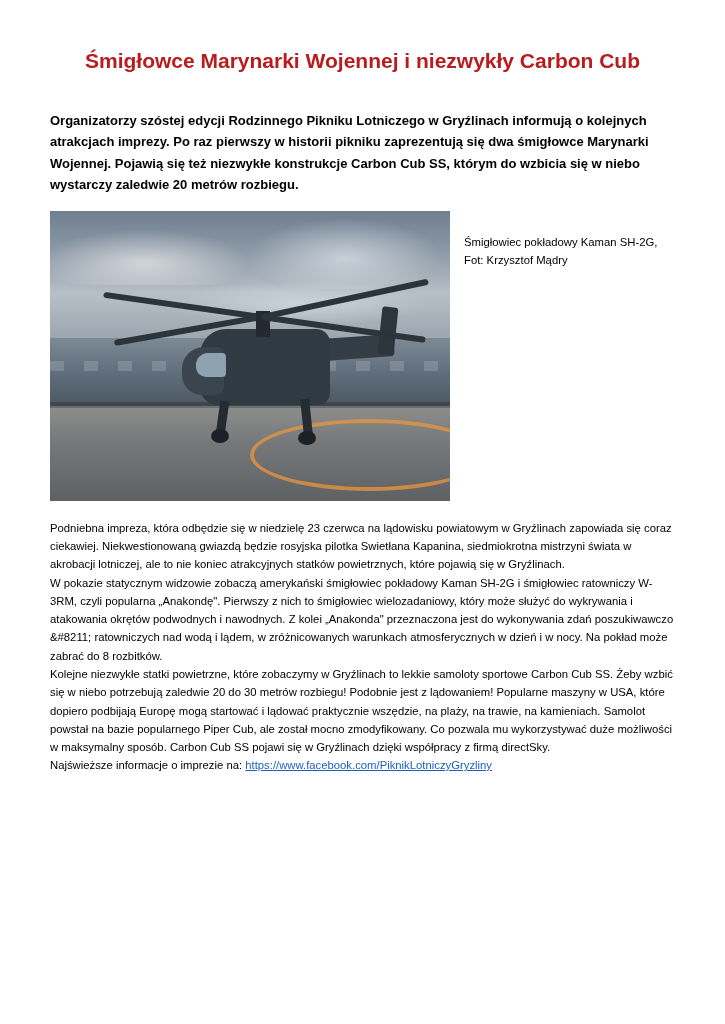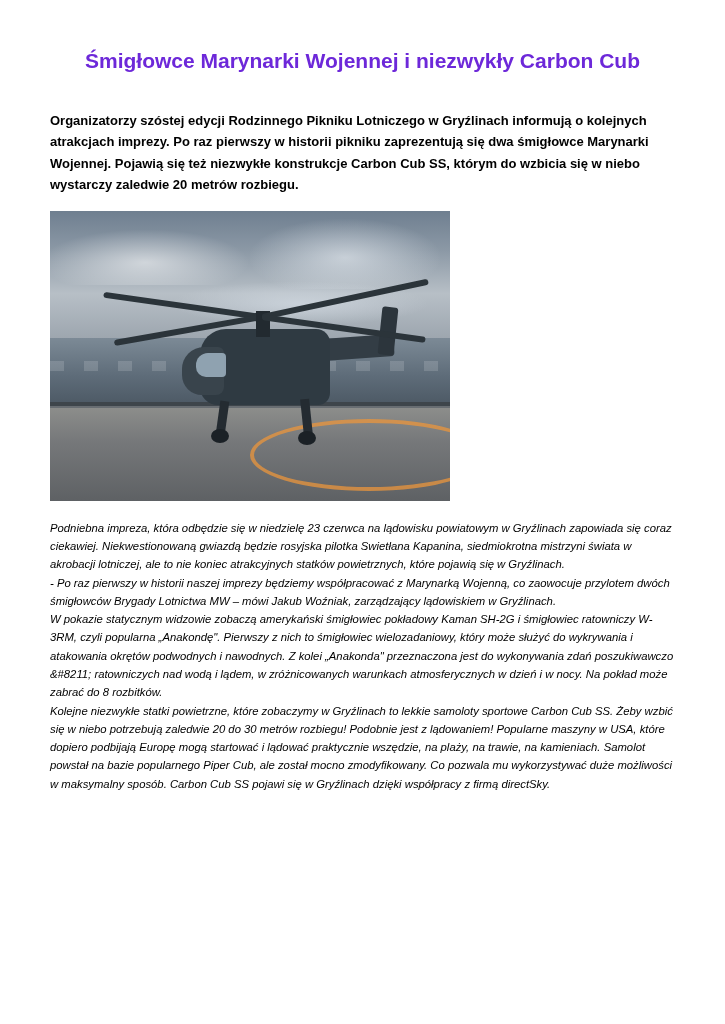--- a/index.html
+++ b/index.html
@@ -15,21 +15,21 @@
     overflow: hidden;
   }
   .page {
     position: relative;
     width: 725px;
     height: 1024px;
     box-sizing: border-box;
     padding: 46px 50px 20px 50px;
   }
   .doc-title {
-    color: #6d28d9;
+    color: #b91c1c;
     font-size: 21px;
     font-weight: bold;
     text-align: center;
     line-height: 1.45;
     margin: 0 0 34px 0;
     padding: 0 18px;
   }
   .lead {
     font-size: 13px;
     font-weight: bold;
@@ -184,21 +184,20 @@
     padding-top: 22px;
     max-width: 210px;
   }
   .body-text {
     font-size: 11.3px;
     line-height: 1.62;
     text-align: left;
   }
   .body-text p {
     margin: 0;
-    font-style: italic;
   }
   .link {
     color: #1f5fbf;
     text-decoration: underline;
   }
 </style>
 </head>
 <body>
 
 <div class="page">
@@ -227,22 +226,23 @@
       <div class="nose"></div>
       <div class="window"></div>
       <div class="rotor-mast"></div>
       <div class="blade b1"></div>
       <div class="blade b2"></div>
       <div class="gear-l"></div>
       <div class="gear-r"></div>
       <div class="wheel-l"></div>
       <div class="wheel-r"></div>
     </div>
+    <div class="caption">Śmigłowiec pokładowy Kaman SH-2G, Fot: Krzysztof Mądry</div>
   </div>
 
   <div class="body-text">
     <p>Podniebna impreza, która odbędzie się w niedzielę 23 czerwca na lądowisku powiatowym w Gryźlinach zapowiada się coraz ciekawiej. Niekwestionowaną gwiazdą będzie rosyjska pilotka Swietłana Kapanina, siedmiokrotna mistrzyni świata w akrobacji lotniczej, ale to nie koniec atrakcyjnych statków powietrznych, które pojawią się w Gryźlinach.</p>
-    <p>- Po raz pierwszy w historii naszej imprezy będziemy współpracować z Marynarką Wojenną, co zaowocuje przylotem dwóch śmigłowców Brygady Lotnictwa MW – mówi Jakub Woźniak, zarządzający lądowiskiem w Gryźlinach.</p>
     <p>W pokazie statycznym widzowie zobaczą amerykański śmigłowiec pokładowy Kaman SH-2G i śmigłowiec ratowniczy W-3RM, czyli popularna „Anakondę". Pierwszy z nich to śmigłowiec wielozadaniowy, który może służyć do wykrywania i atakowania okrętów podwodnych i nawodnych. Z kolei „Anakonda" przeznaczona jest do wykonywania zdań poszukiwawczo &amp;#8211; ratowniczych nad wodą i lądem, w zróżnicowanych warunkach atmosferycznych w dzień i w nocy. Na pokład może zabrać do 8 rozbitków.</p>
     <p>Kolejne niezwykłe statki powietrzne, które zobaczymy w Gryźlinach to lekkie samoloty sportowe Carbon Cub SS. Żeby wzbić się w niebo potrzebują zaledwie 20 do 30 metrów rozbiegu! Podobnie jest z lądowaniem! Popularne maszyny w USA, które dopiero podbijają Europę mogą startować i lądować praktycznie wszędzie, na plaży, na trawie, na kamieniach. Samolot powstał na bazie popularnego Piper Cub, ale został mocno zmodyfikowany. Co pozwala mu wykorzystywać duże możliwości w maksymalny sposób. Carbon Cub SS pojawi się w Gryźlinach dzięki współpracy z firmą directSky.</p>
+    <p><span>Najświeższe informacje o imprezie na: </span><a class="link" href="#">https://www.facebook.com/PiknikLotniczyGryzliny</a></p>
   </div>
 
 </div>
 
 </body></html>

